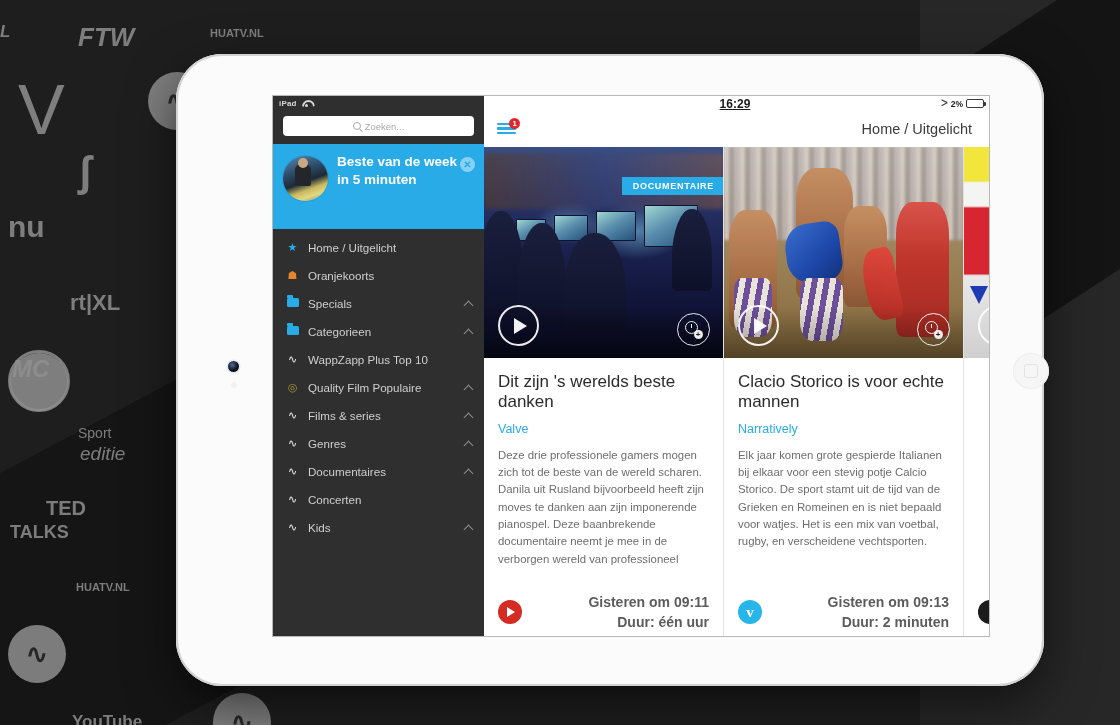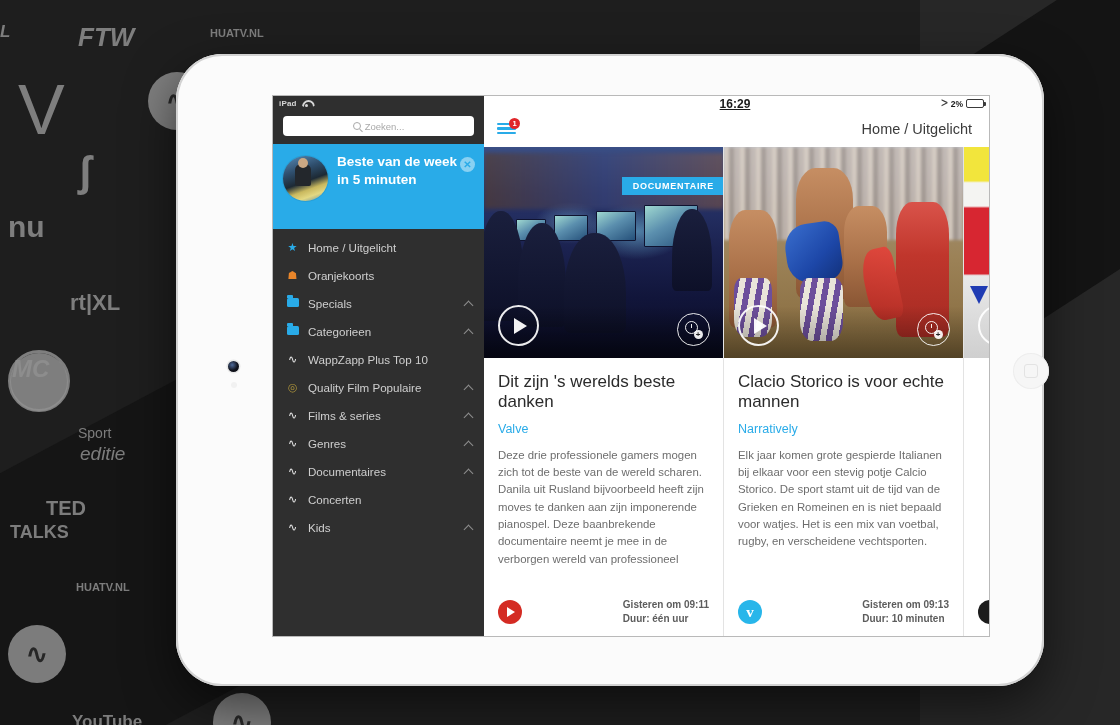--- a/index.html
+++ b/index.html
@@ -512,21 +512,22 @@
   .card-footer {
     height: 48px;
     flex: 0 0 48px;
     display: flex;
     align-items: center;
     padding: 0 14px;
     gap: 8px;
   }
   .card-footer .meta {
     margin-left: auto;
-    font-size: 10px;
+    text-align: right;
+    font-size: 14px;
     font-weight: bold;
     color: #5c5c5c;
     line-height: 1.45;
   }
   .src-icon {
     width: 24px; height: 24px;
     border-radius: 50%;
     display: flex; align-items: center; justify-content: center;
     flex: 0 0 24px;
   }
@@ -841,21 +842,21 @@
           </div>
           <div class="card-body">
             <div class="card-title">Clacio Storico is voor echte mannen</div>
             <div class="card-source">Narratively</div>
             <div class="card-desc">Elk jaar komen grote gespierde Italianen bij elkaar voor een stevig potje Calcio Storico. De sport stamt uit de tijd van de Grieken en Romeinen en is niet bepaald voor watjes. Het is een mix van voetbal, rugby, en verscheidene vechtsporten.</div>
           </div>
           <div class="card-footer">
             <div class="src-icon src-vimeo">v</div>
             <div class="meta">
               <div>Gisteren om 09:13</div>
-              <div>Duur: 10 minuten</div>
+              <div>Duur: 2 minuten</div>
             </div>
           </div>
         </div>
 
         <div class="card">
           <div class="thumb">
             <div class="art-third">
               <div class="vmark"></div>
             </div>
             <div class="overlay-play"></div>

